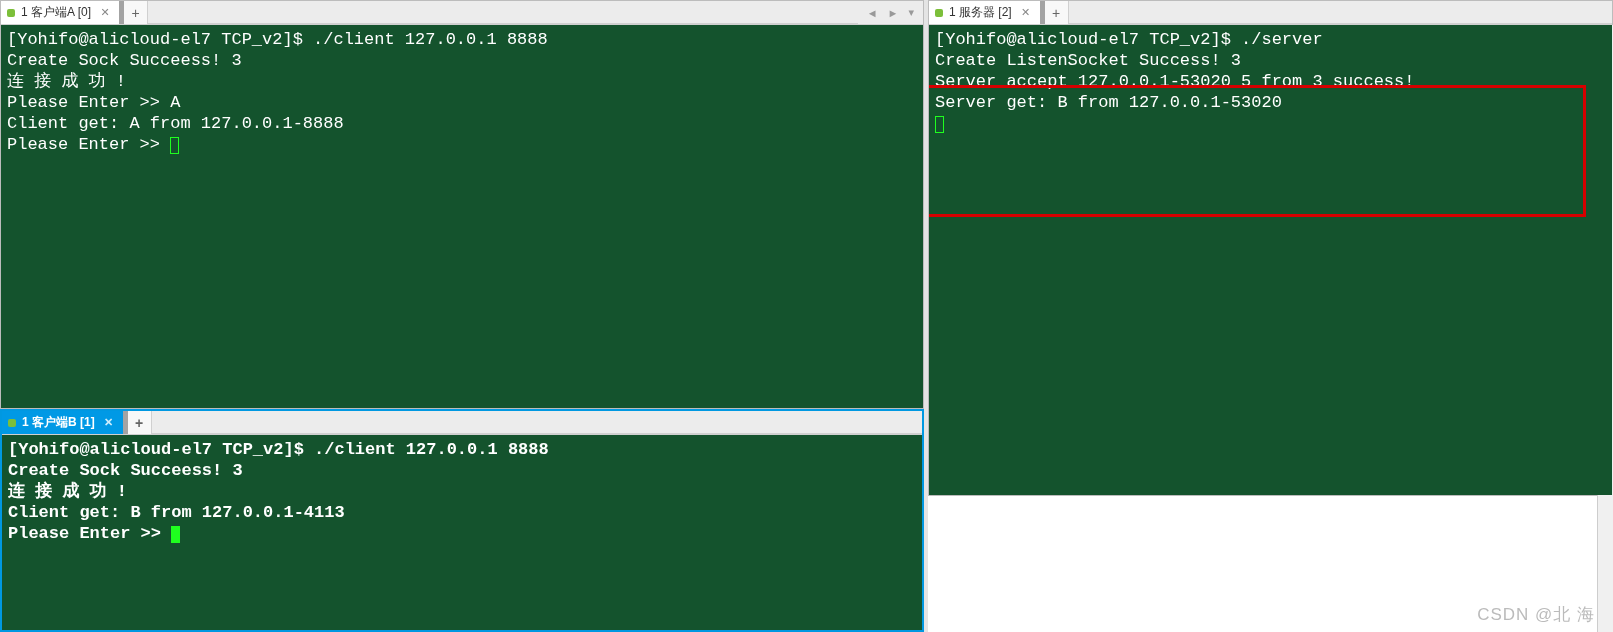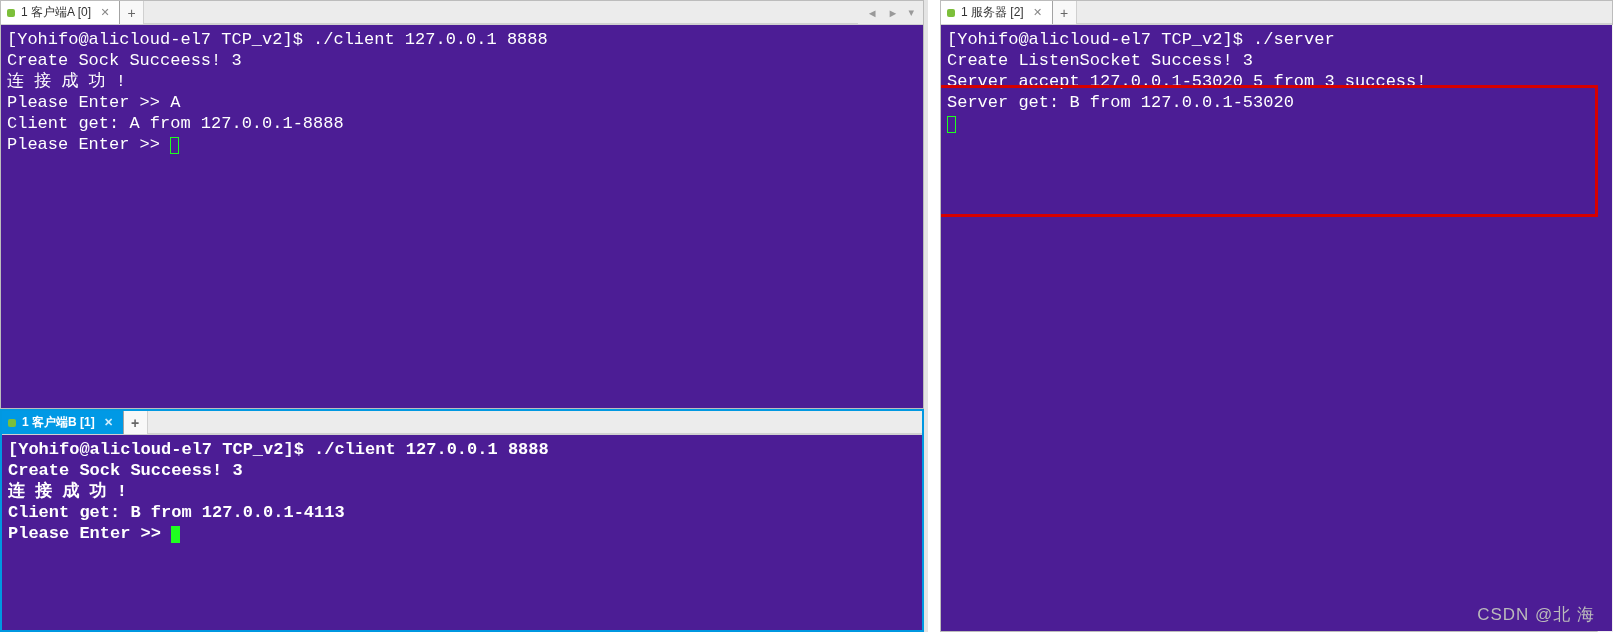--- a/index.html
+++ b/index.html
@@ -1,37 +1,37 @@
 <!DOCTYPE html>
 <html><head>
 <meta charset="utf-8">
 <style>
   * { margin:0; padding:0; box-sizing:border-box; }
   html,body { width:1613px; height:632px; font-family:"Microsoft YaHei",Arial,sans-serif; background:#fff; overflow:hidden; }
   .root { width:1613px; height:632px; position:relative; display:flex; }
   .left-col { width:928px; height:632px; display:flex; flex-direction:column; border-right:4px solid #e4e4e4; }
-  .right-col { flex:1; height:632px; display:flex; flex-direction:column; background:#fff;padding-left:12px; }
+  .right-col { flex:1; height:496px; display:flex; flex-direction:column; background:#fff; }
   .pane { display:flex; flex-direction:column; border:1px solid #bcbcbc; background:#fff; }
   .pane-a { height:409px; }
   .pane-b { flex:1; border:2px solid #0098e1;font-weight:bold; }
   .pane-r { height:100%; }
   .tabbar { display:flex; align-items:stretch; height:24px; background:#f3f3f3; border-bottom:1px solid #d0d0d0; font-size:12px; position:relative; }
-  .tab { display:flex; align-items:center; padding:0 8px 0 6px; border-right:1px solid #a3a3a3; cursor:pointer; user-select:none; background:#f8f8f8; }
+  .tab { display:flex; align-items:center; padding:0 8px 0 6px; border-right:5px solid #a3a3a3; cursor:pointer; user-select:none; background:#f8f8f8; }
   .tab.active { background:#ffffff; }
   .tab.blue { background:#0099e5; color:#fff; }
   .dot { width:8px; height:8px; border-radius:2px; background:#7cbf3a; margin-right:6px; display:inline-block; }
   .tab-label { white-space:nowrap; color:#333; }
   .tab.blue .tab-label { color:#fff; }
   .tab-close { margin-left:8px; width:12px; height:12px; display:flex; align-items:center; justify-content:center; font-size:11px; color:#888; cursor:pointer; }
   .tab.blue .tab-close { color:#cfeefc; }
   .newtab { width:24px; display:flex; align-items:center; justify-content:center; color:#666; font-size:14px; border-right:1px solid #d0d0d0; cursor:pointer; background:#f8f8f8; }
   .tabspacer { flex:1; background:#ececec; border-bottom:1px solid #d0d0d0; }
   .navicons { display:flex; align-items:center; gap:4px; padding:0 6px; color:#999; font-size:11px; background:#ececec; }
   .navicons span { cursor:pointer; padding:0 3px; }
-  .term { flex:1; background:#4c1d95; color:#fff; font-family:"Consolas","Courier New",monospace; font-size:17px; line-height:21px; padding:4px 6px; overflow:hidden; position:relative; }
+  .term { flex:1; background:#14532d; color:#fff; font-family:"Consolas","Courier New",monospace; font-size:17px; line-height:21px; padding:4px 6px; overflow:hidden; position:relative; }
   .line { white-space:pre; }
   .cursor { display:inline-block; width:9px; height:17px; border:1px solid #1fff1f; vertical-align:text-bottom; }
   .cursor.solid { background:#1fff1f; }
   .highlight-box { position:absolute; border:3px solid #d60000; pointer-events:none; }
   .scrollbar-v { position:absolute; top:25px; right:0; width:16px; bottom:0; background:#f0f0f0; border-left:1px solid #cdcdcd; }
   .scrollbar-thumb { position:absolute; left:2px; right:2px; background:#c2c2c2; border-radius:2px; }
   .watermark { position:absolute; right:18px; bottom:6px; font-size:17px; color:#bbbbbb; letter-spacing:1px; font-family:"Microsoft YaHei",sans-serif; pointer-events:none; }
 </style>
 </head>
 <body>

